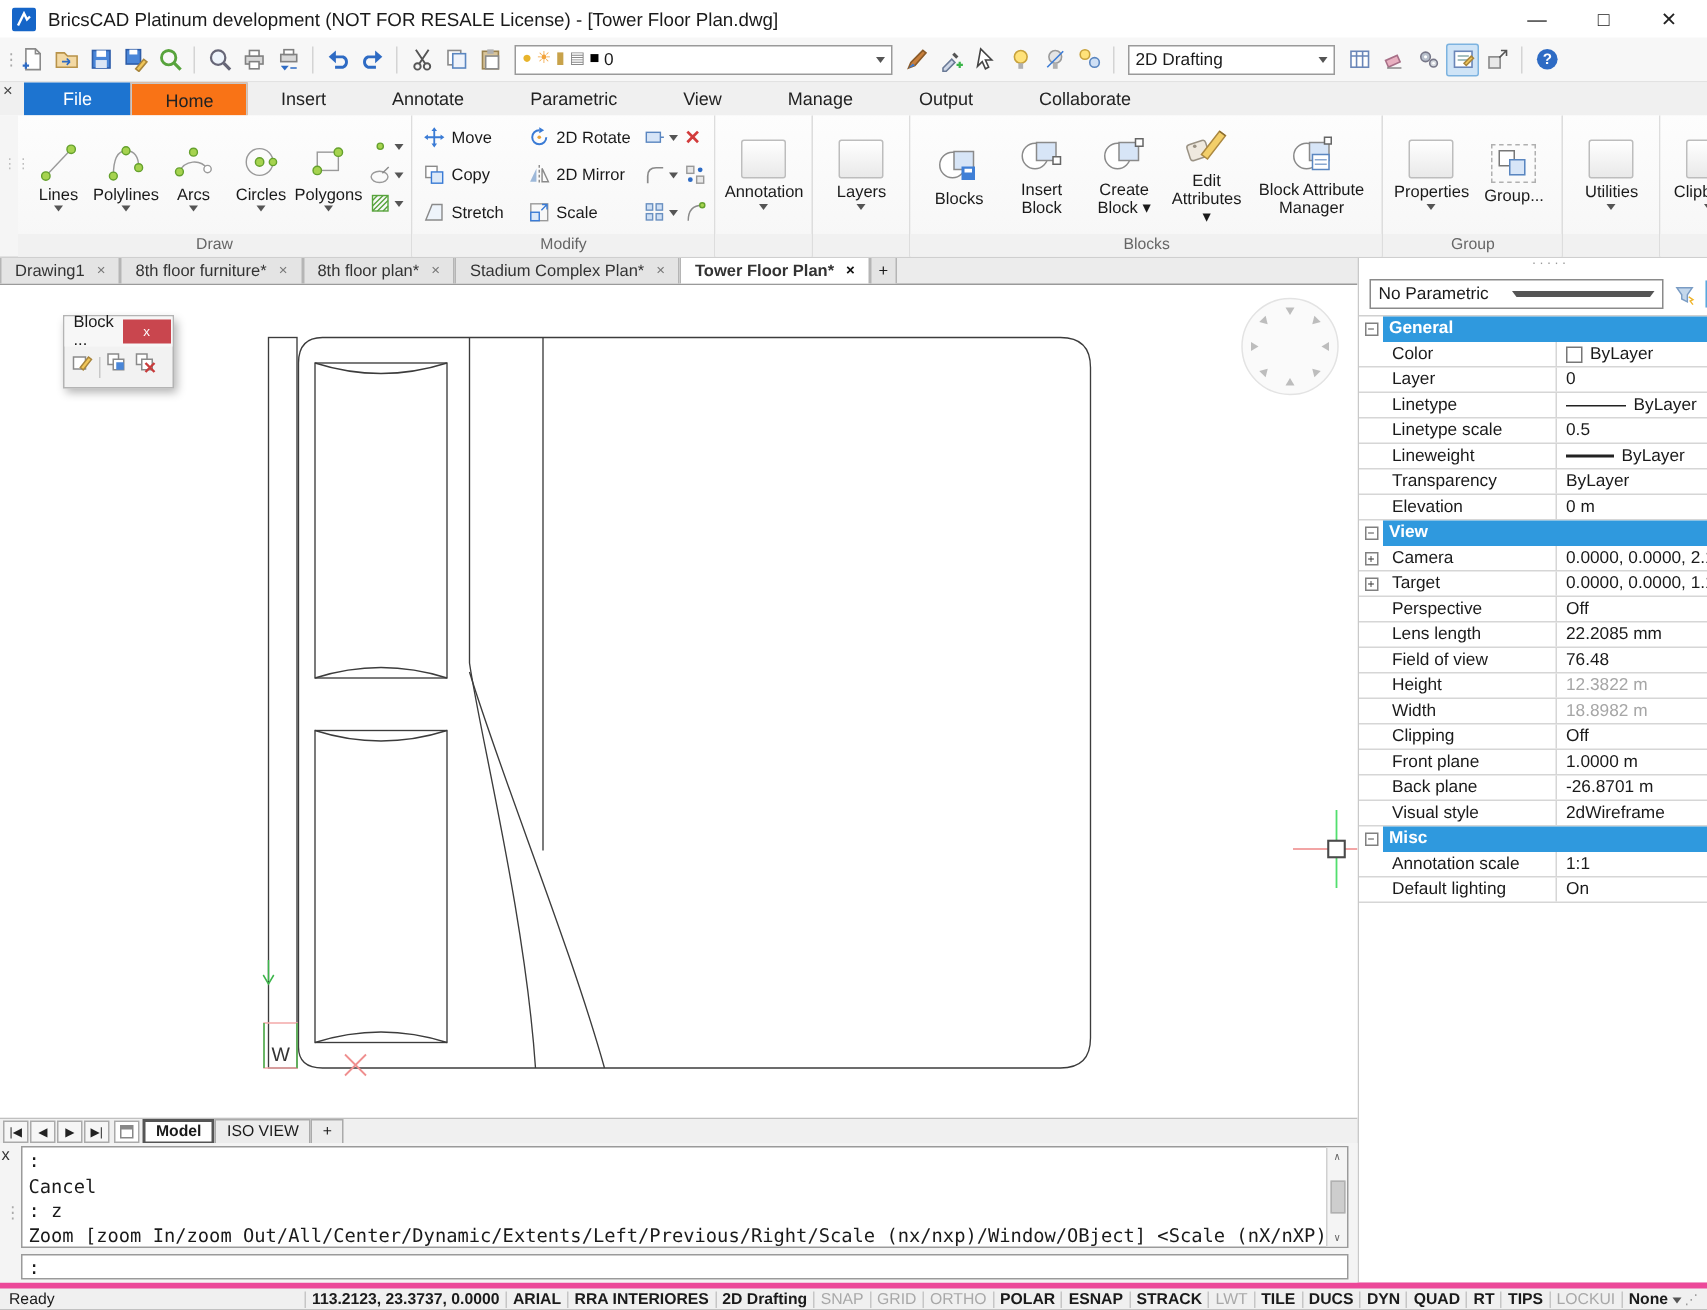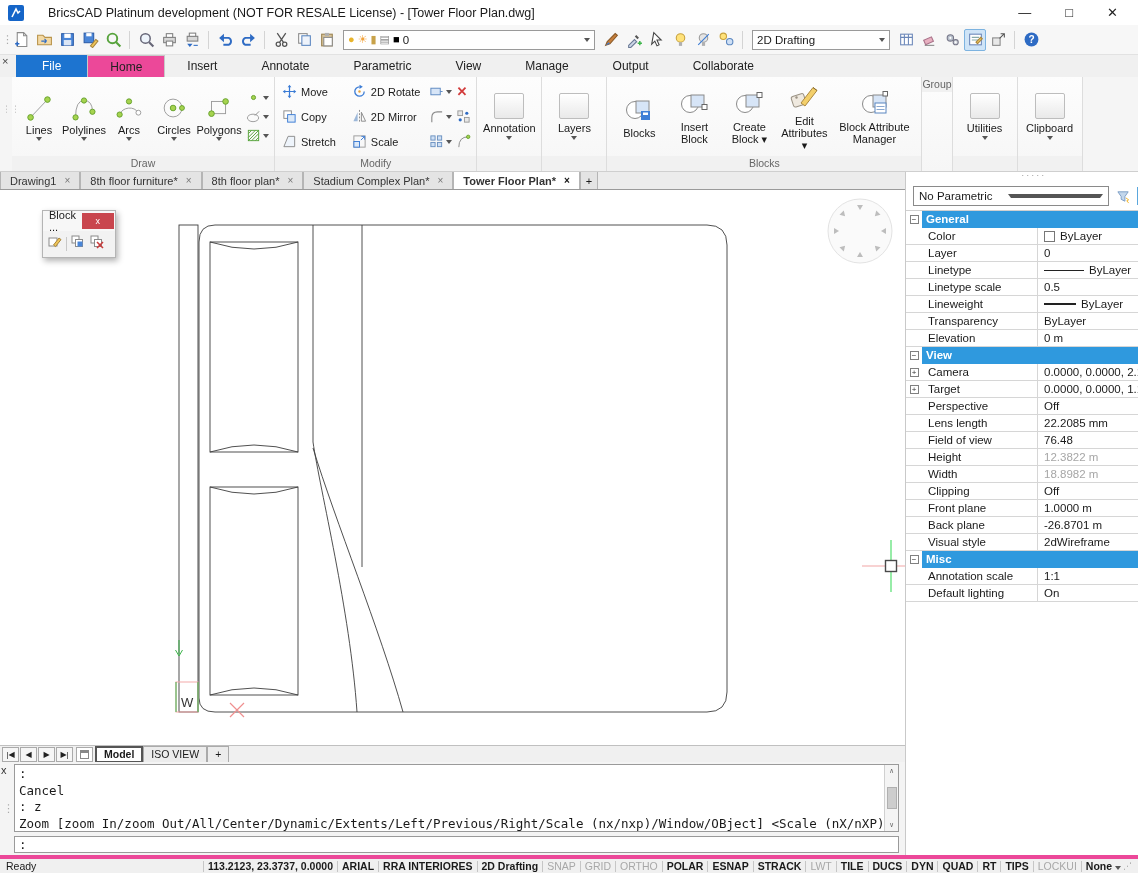--- a/index.html
+++ b/index.html
@@ -3,21 +3,21 @@
 <meta charset="utf-8">
 <style>
   html,body{margin:0;padding:0;background:#888;}
   *{box-sizing:border-box;}
   .app{width:1138px;height:873px;background:#fff;position:relative;overflow:hidden;
        font-family:"Liberation Sans",sans-serif;color:#1a1a1a;display:flex;flex-direction:column;}
   
   .titlebar{height:25px;display:flex;align-items:center;padding:0 8px;background:#fff;flex:0 0 25px;}
   .logo{width:16px;height:16px;margin-right:8px;flex:0 0 16px;}
   .logo svg{width:16px;height:16px;display:block;}
-  .title{font-size:12.5px;flex:1;white-space:nowrap;overflow:hidden;margin-left:16px;}
+  .title{font-size:12.5px;flex:1;white-space:nowrap;overflow:hidden;}
   .wbtns{display:flex;gap:34px;padding-right:12px;font-size:13px;color:#222;}
   .wbtn{cursor:default;line-height:25px;}
   
   .qat{height:30px;flex:0 0 30px;background:#f7f7f7;border-bottom:1px solid #e2e2e2;display:flex;align-items:center;padding:0 4px 0 10px;gap:1px;position:relative;}
   .qat:before{content:"⋮";position:absolute;left:2px;color:#aaa;font-size:11px;}
   .qbtn{width:22px;height:22px;display:flex;align-items:center;justify-content:center;border-radius:2px;}
   .qbtn.active{background:#cfe4f7;border:1px solid #7db3e0;}
   .qbtn .icn{width:17px;height:17px;}
   .icn{display:inline-block;}
   .icn svg{width:100%;height:100%;display:block;}
@@ -27,21 +27,21 @@
   .qcombo.ws{width:138px;margin:0 4px;}
   .qcombo .flex{flex:1;}
   .caret{width:0;height:0;border-left:3.5px solid transparent;border-right:3.5px solid transparent;border-top:4px solid #555;display:inline-block;}
   .mini{font-size:11px;line-height:1;}
   
   .ribtabs{height:22px;flex:0 0 22px;background:#f0f0f0;display:flex;align-items:flex-end;padding-left:2px;position:relative;}
   .ribclose{position:absolute;left:2px;top:0px;font-size:11px;color:#444;width:12px;}
   .rtabs{display:flex;height:22px;margin-left:14px;}
   .rtab{padding:0 22px;font-size:12px;line-height:22px;color:#222;}
   .rtab.file{background:#1d74d0;color:#fff;padding:0 26px;}
-  .rtab.active{background:#ec4899;border:1px solid #c8c8c8;border-bottom:none;font-weight:400;}
+  .rtab.active{background:#f97316;border:1px solid #c8c8c8;border-bottom:none;font-weight:400;}
   
   .ribbon{height:95px;flex:0 0 95px;background:#f5f5f5;border-bottom:1px solid #cfcfcf;display:flex;padding-left:12px;position:relative;}
   .ribbon:before{content:"⋮⋮";position:absolute;left:2px;top:28px;color:#bbb;font-size:9px;line-height:8px;width:8px;white-space:pre-wrap;}
   .rpanel{display:flex;flex-direction:column;border-right:1px solid #ddd;background:linear-gradient(#fdfdfd,#f6f6f6);}
   .rbody{flex:1;display:flex;align-items:center;padding:2px 5px;gap:1px;}
   .rlabel{height:15px;font-size:10.5px;color:#666;text-align:center;line-height:14px;background:#f1f1f1;}
   .dbtn{width:44px;display:flex;flex-direction:column;align-items:center;font-size:11px;gap:1px;}
   .dbtn .icn{width:30px;height:30px;}
   .bbtn{width:54px;display:flex;flex-direction:column;align-items:center;justify-content:center;font-size:11px;line-height:1.1;text-align:center;gap:1px;padding:0 1px;}
   .bbtn.wide{width:84px;}
@@ -672,20 +672,34 @@
                 <rect x="17" y="15" width="11" height="10" fill="#fff" stroke="#5a86c0"></rect>
                 <path d="M18.5 18.5 h8 M18.5 21.5 h8" stroke="#8aa8d0"></path>
               </svg>
             </span>
             <span>Block Attribute Manager</span>
           </div>
         </div>
         <div class="rlabel">Blocks</div>
       </div>
       <div class="rpanel">
+        <div class="rbody">
+          <div class="bbtn">
+            <span class="plainbox"></span>
+            <span>Properties</span>
+            <span class="caret"></span>
+          </div>
+          <div class="bbtn">
+            <span class="overlapbox">
+              <i></i>
+              <i></i>
+            </span>
+            <span>Group...</span>
+          </div>
+        </div>
         <div class="rlabel">Group</div>
       </div>
       <div class="rpanel">
         <div class="rbody">
           <div class="bbtn">
             <span class="plainbox"></span>
             <span>Utilities</span>
             <span class="caret"></span>
           </div>
         </div>

